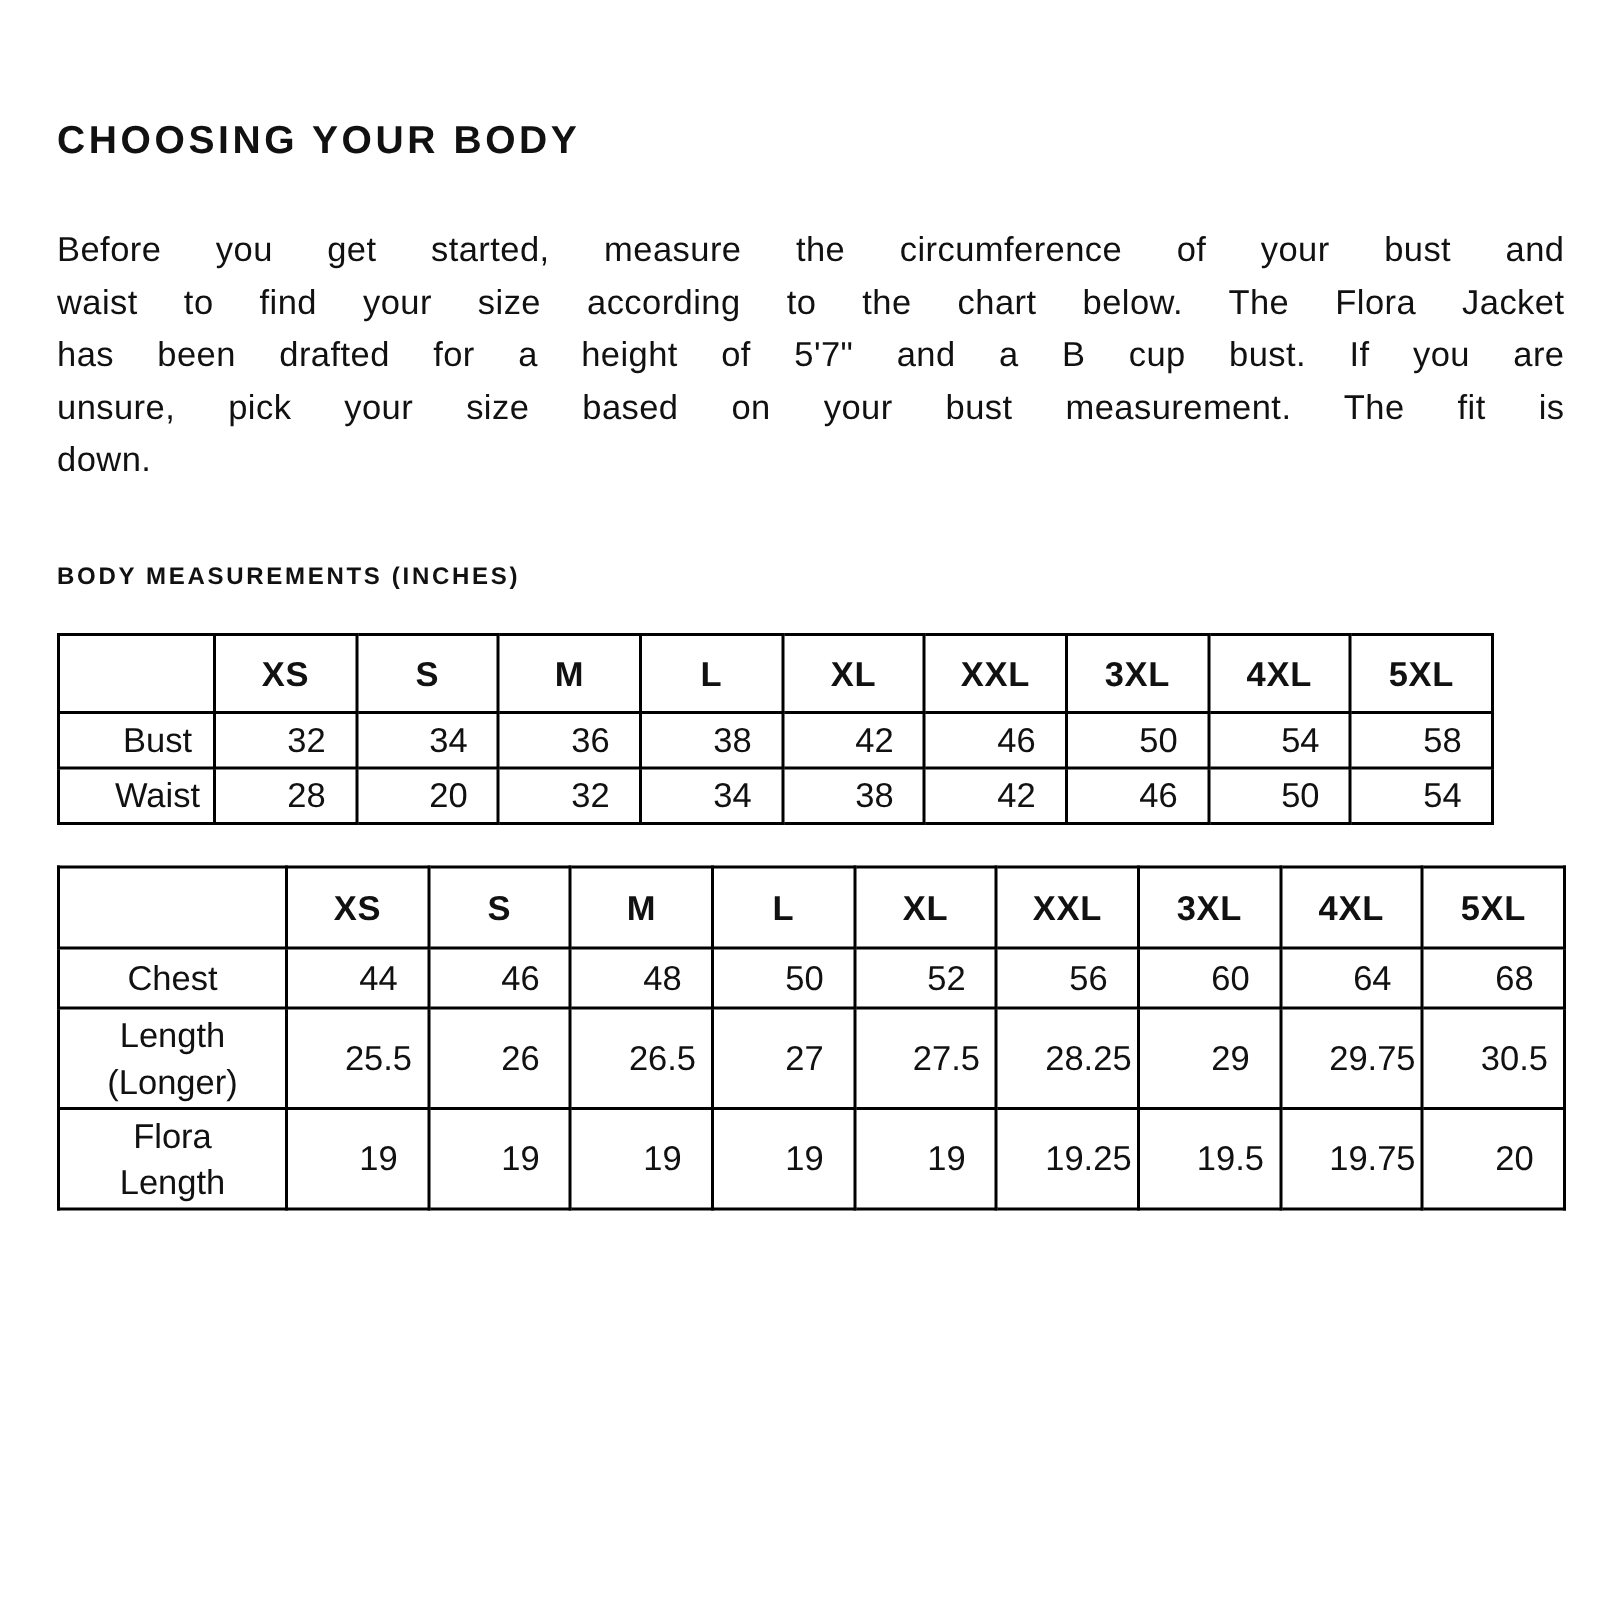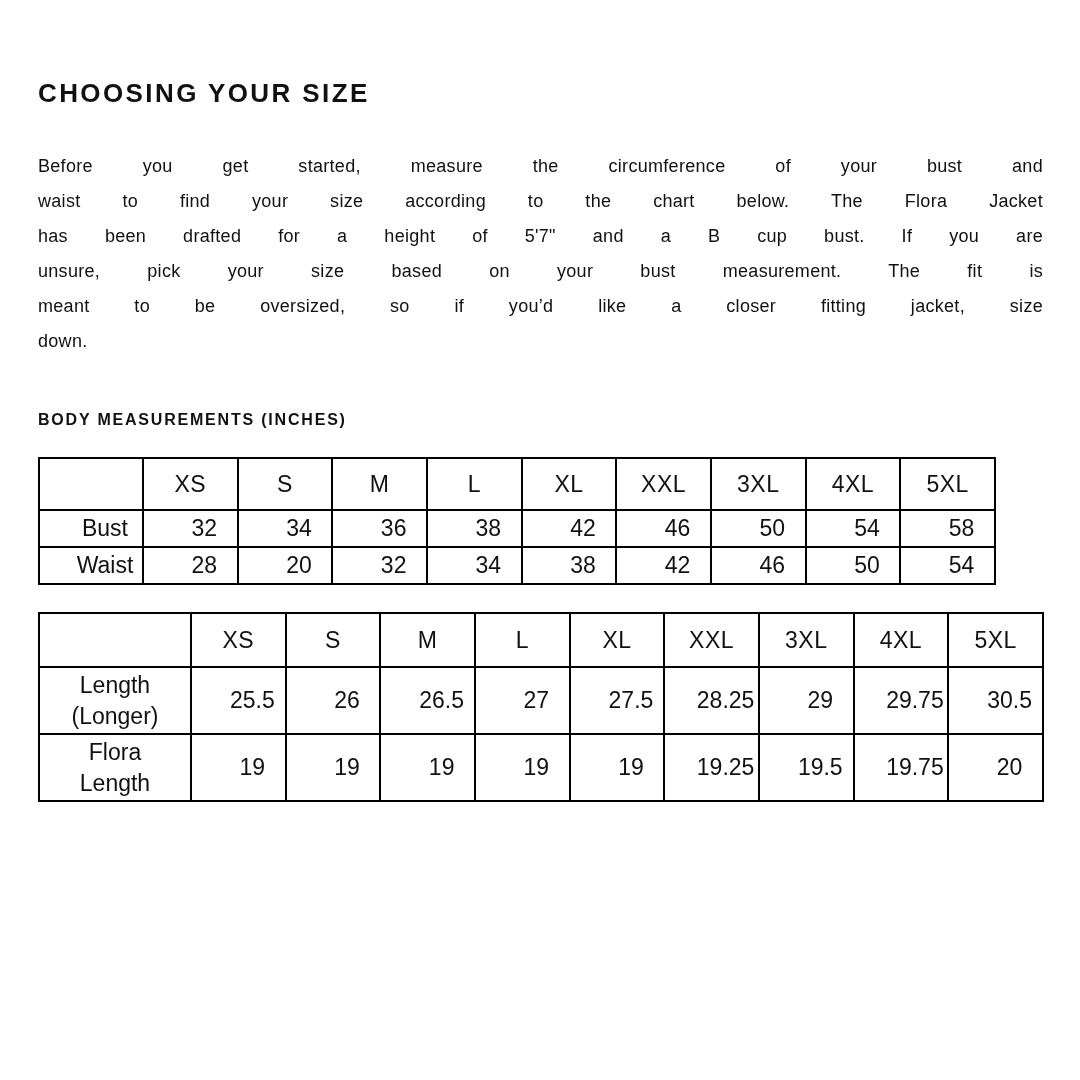--- a/index.html
+++ b/index.html
@@ -15,21 +15,21 @@
   .title {
     margin-top: 78px;
     font-size: 26px;
     font-weight: 700;
     letter-spacing: 2.4px;
     color: #111111;
   }
 
   .intro { margin-top: 40px; width: 1005px; }
   .intro .jline {
-    font-size: 18px;
+    font-size: 23px;
     line-height: 35px;
     letter-spacing: 0.3px;
     text-align: justify;
     text-align-last: justify;
     text-justify: inter-word;
     white-space: normal;
   }
   .intro .jline.last { text-align-last: left; }
 
   .section-heading {
@@ -45,48 +45,47 @@
     border-collapse: collapse;
     table-layout: fixed;
   }
   th, td {
     border: 2px solid #000000;
     text-align: center;
     vertical-align: middle;
     font-size: 23px;
     color: #111111;
   }
-  thead th { font-weight: 400; letter-spacing: 0.5px; }
+  thead th { font-weight: 700; letter-spacing: 0.5px; }
   tbody th, tbody td { font-weight: 400; padding-left: 28px; }
 
   .tbl-body { margin-top: 28px; width: 958px; }
   .tbl-body col.label-col { width: 104px; }
   .tbl-body thead tr { height: 52px; }
   .tbl-body tbody tr { height: 37px; }
 
   .tbl-garment { margin-top: 27px; width: 1006px; }
   .tbl-garment col.label-col { width: 152px; }
   .tbl-garment thead tr { height: 54px; }
   .tbl-garment tbody tr.r0 { height: 40px; }
   .tbl-garment tbody tr { height: 67px; }
   .tbl-garment tbody th { padding: 0 14px; line-height: 31px; }
 </style>
 </head>
 <body>
 
 <div class="page">
 
-  <h1 class="title">CHOOSING YOUR SIZE</h1>
+  <h1 class="title">CHOOSING YOUR BODY</h1>
 
   <div class="intro">
       <div class="jline">Before you get started, measure the circumference of your bust and</div>
       <div class="jline">waist  to find your size according to the chart below. The Flora Jacket</div>
       <div class="jline">has been drafted for a height of 5'7" and a B cup bust. If you are</div>
       <div class="jline">unsure, pick your size based on your bust measurement. The fit is</div>
-      <div class="jline">meant to be oversized, so if you’d like a closer fitting jacket, size</div>
       <div class="jline last">down.</div>
     </div>
 
   <h2 class="section-heading body-h">BODY MEASUREMENTS (INCHES)</h2>
 
   <table class="tbl-body">
     <colgroup>
         <col class="label-col">
       </colgroup>
     <thead>
@@ -144,20 +143,32 @@
           <th>M</th>
           <th>L</th>
           <th>XL</th>
           <th>XXL</th>
           <th>3XL</th>
           <th>4XL</th>
           <th>5XL</th>
         </tr>
       </thead>
     <tbody>
+        <tr class="r0">
+          <th>Chest</th>
+          <td>44</td>
+          <td>46</td>
+          <td>48</td>
+          <td>50</td>
+          <td>52</td>
+          <td>56</td>
+          <td>60</td>
+          <td>64</td>
+          <td>68</td>
+        </tr>
         <tr class="r2">
           <th>Length (Longer)</th>
           <td>25.5</td>
           <td>26</td>
           <td>26.5</td>
           <td>27</td>
           <td>27.5</td>
           <td>28.25</td>
           <td>29</td>
           <td>29.75</td>

